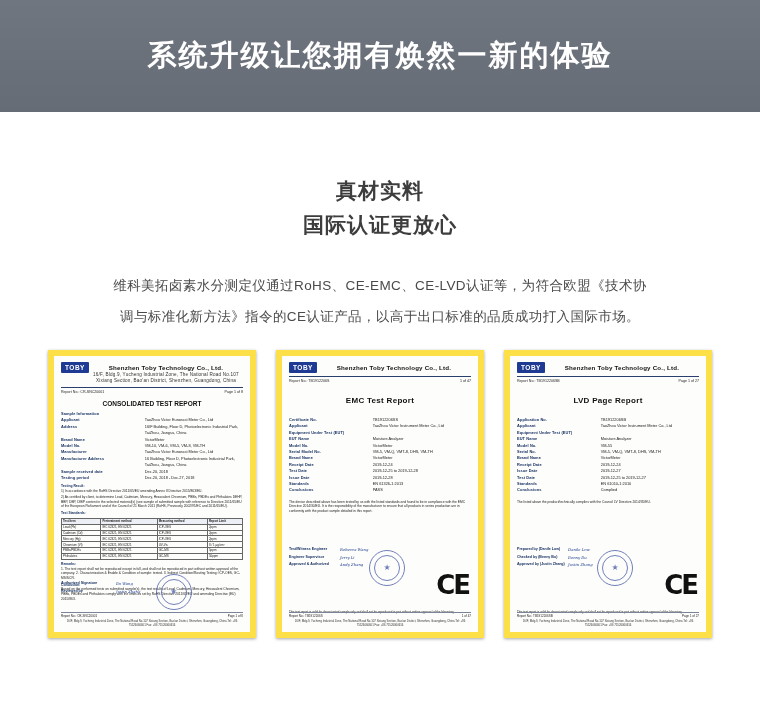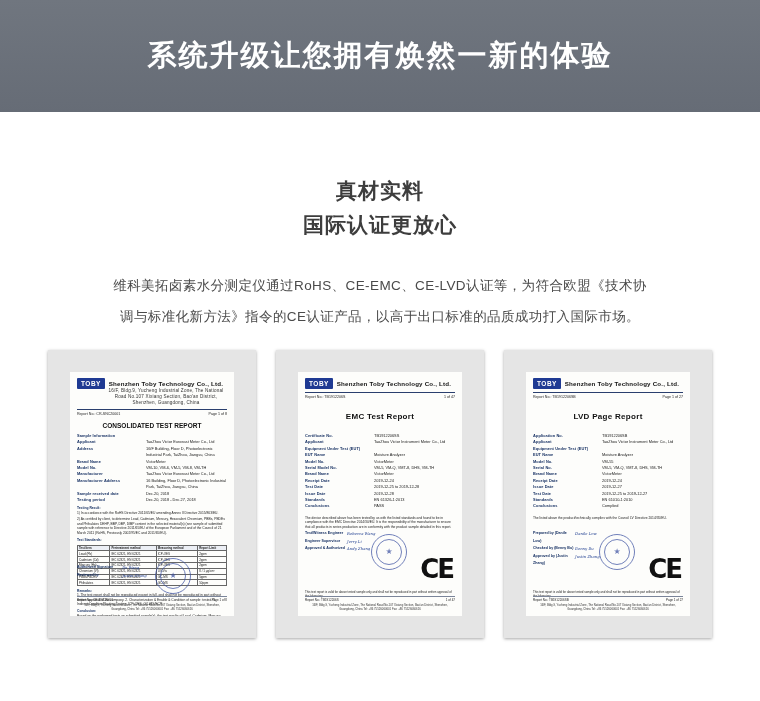--- a/index.html
+++ b/index.html
@@ -78,22 +78,22 @@
     left: 0;
     top: 238px;
     width: 760px;
     display: flex;
     justify-content: center;
     gap: 20px;
   }
   .cert-frame {
     width: 208px;
     height: 288px;
-    background: #e5e5e5;
-    padding: 22px;
+    background: #fde047;
+    padding: 6px;
     box-sizing: border-box;
     box-shadow: 0 1px 3px rgba(0,0,0,0.35);
   }
   .cert-paper {
     width: 100%;
     height: 100%;
     background: #fdfdfb;
     box-sizing: border-box;
     padding: 6px 7px;
     position: relative;

